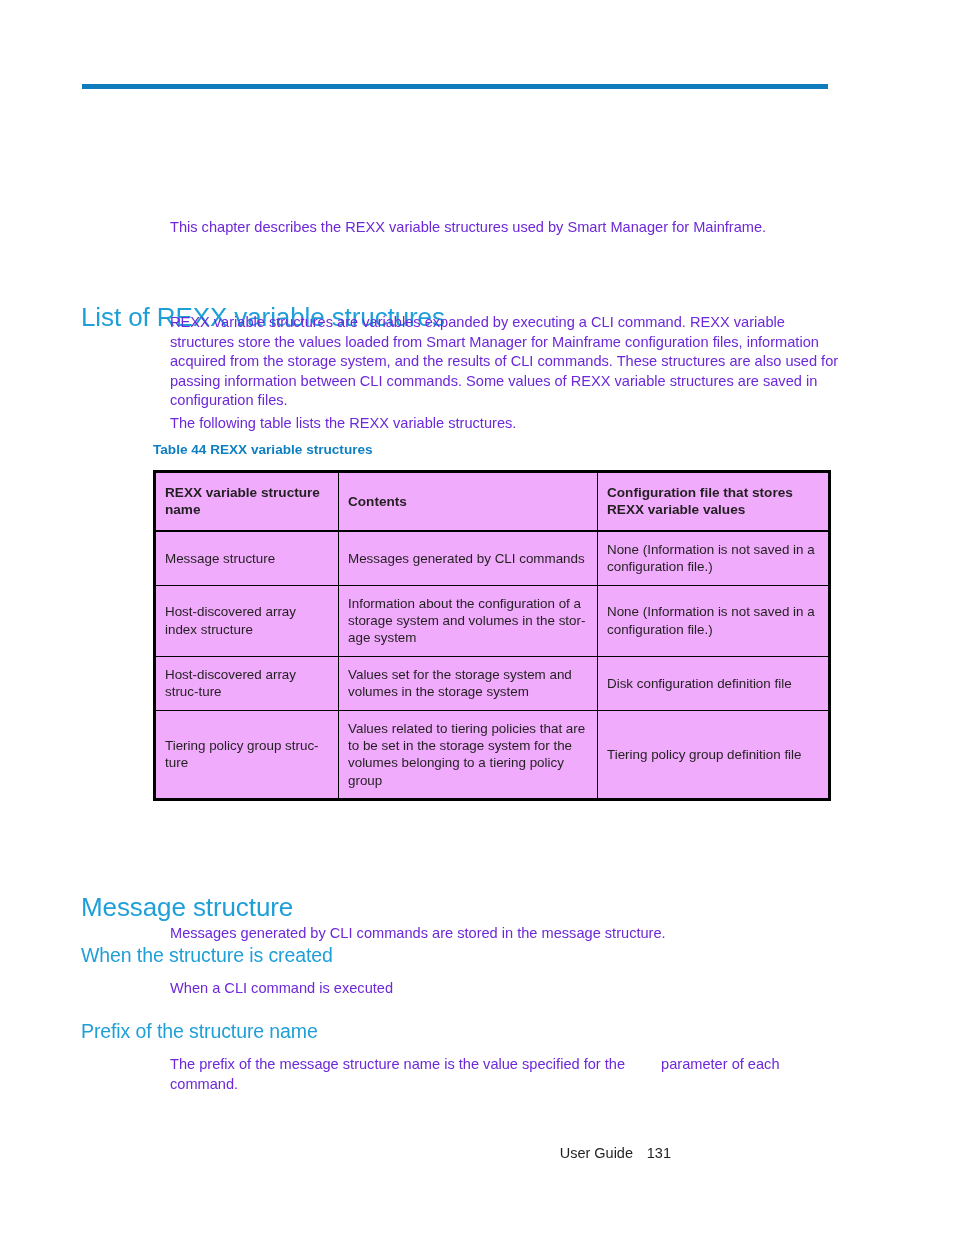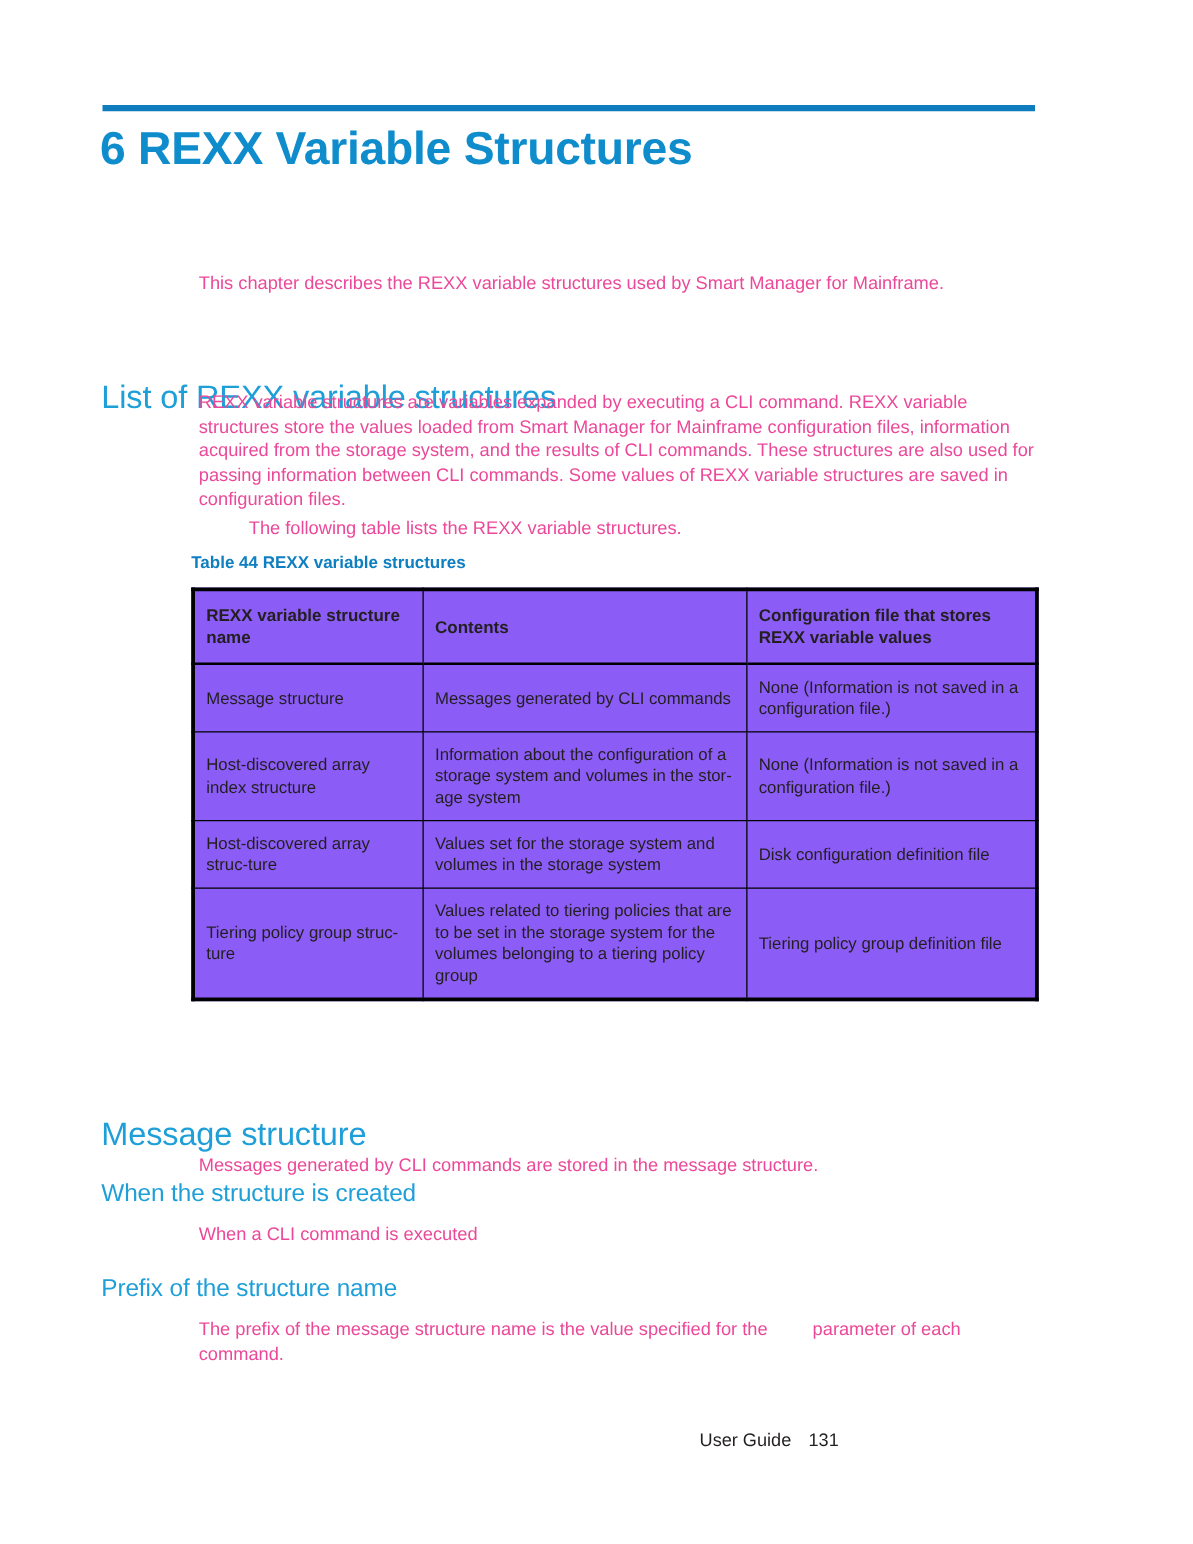--- a/index.html
+++ b/index.html
@@ -38,25 +38,25 @@
     font-size: 37px;
     font-weight: bold;
     letter-spacing: -0.2px;
     color: #0f8ccb;
     line-height: 1.15;
   }
 
   
   .body-text {
     position: absolute;
-    left: 159px;
+    left: 170px;
     width: 676px;
     font-size: 14.6px;
     line-height: 19.5px;
-    color: #ec4899;
+    color: #6d28d9;
     text-align: left;
   }
 
   
   .h1-sec {
     position: absolute;
     left: 81px;
     width: 760px;
     font-size: 26px;
     color: #1f9fd8;
@@ -87,21 +87,21 @@
   }
 
   .rexx-table {
     position: absolute;
     left: 153px;
     top: 470px;
     width: 675px;
     border-collapse: collapse;
     border: 3px solid #000000;
     table-layout: fixed;
-    background: #8b5cf6;
+    background: #f0abfc;
   }
   .rexx-table col.c1 { width: 184px; }
   .rexx-table col.c2 { width: 259px; }
   .rexx-table col.c3 { width: 232px; }
 
   .rexx-table th,
   .rexx-table td {
     border: 1px solid #000000;
     padding: 9px 8px 9px 9px;
     vertical-align: middle;
@@ -151,29 +151,28 @@
     display: inline-block;
     width: 36px;
   }
 </style>
 </head>
 <body>
 
 <div class="page">
 
   <div class="chapter-rule"></div>
-  <div class="chapter-title">6 REXX Variable Structures</div>
 
   <div class="body-text" style="top:218px;">This chapter describes the REXX variable structures used by Smart Manager for Mainframe.</div>
 
   <div class="h1-sec" style="top:270px;">List of REXX variable structures</div>
 
   <div class="body-text" style="top:313px;">REXX variable structures are variables expanded by executing a CLI command. REXX variable structures store the values loaded from Smart Manager for Mainframe configuration files, information acquired from the storage system, and the results of CLI commands. These structures are also used for passing information between CLI commands. Some values of REXX variable structures are saved in configuration files.</div>
 
-  <div class="body-text" style="top:414px;margin-left:40px;">The following table lists the REXX variable structures.</div>
+  <div class="body-text" style="top:414px;">The following table lists the REXX variable structures.</div>
 
   <div class="table-caption">Table 44 REXX variable structures</div>
 
   <table class="rexx-table">
     <colgroup>
       <col class="c1">
         <col class="c2">
         <col class="c3">
     </colgroup>
     <thead>

